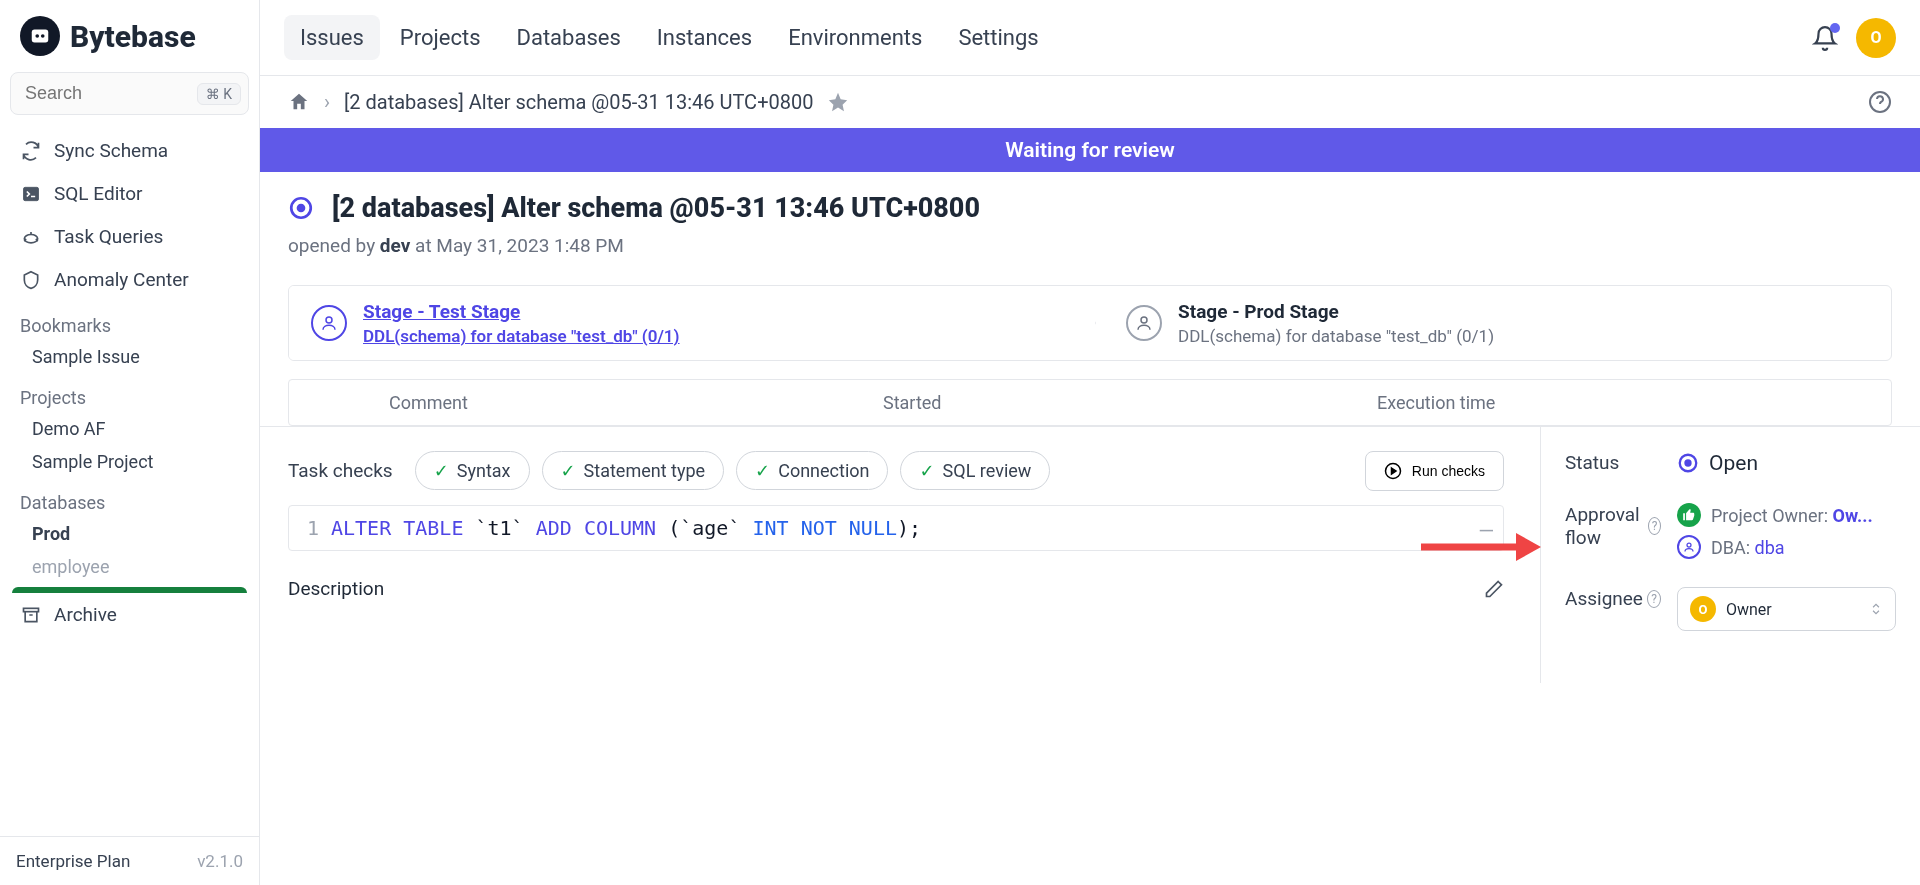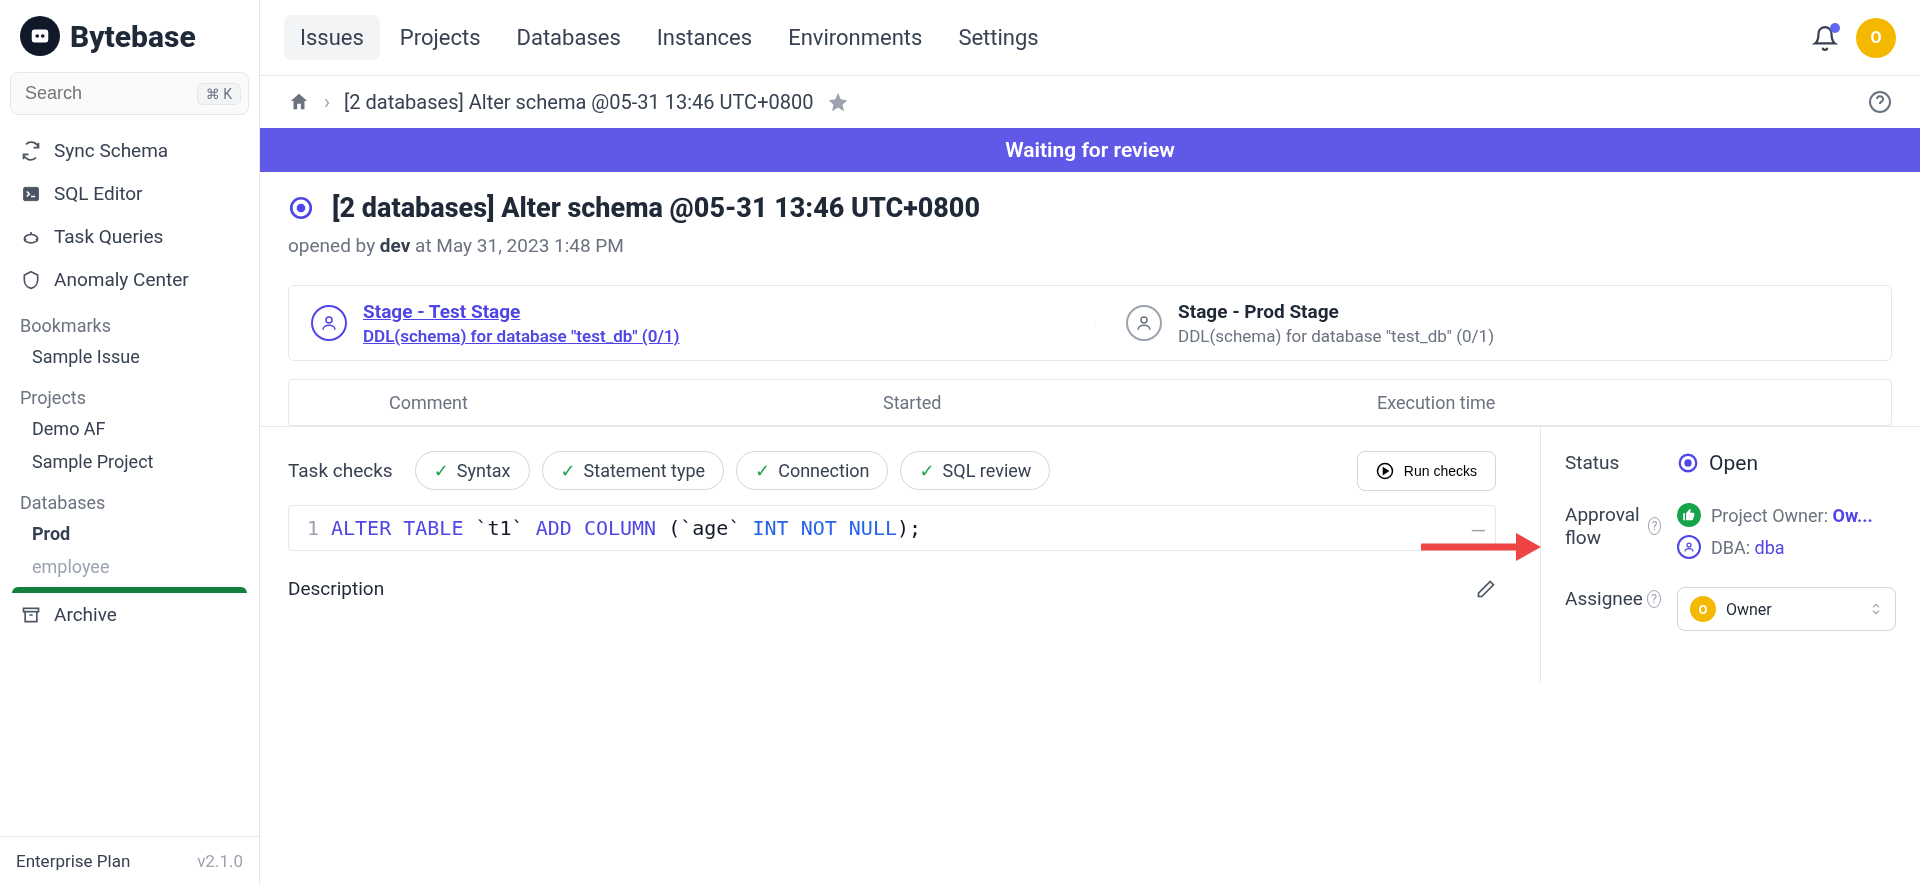--- a/index.html
+++ b/index.html
@@ -50,21 +50,21 @@
 .stage-ic.active { border-color: #4f46e5; color: #4f46e5; }
 .stage-body { display: flex; flex-direction: column; gap: 3px; }
 .stage-title { font-weight: 700; font-size: 19px; }
 .stage.active .stage-title { color: #4f46e5; text-decoration: underline; }
 .stage-sub { font-size: 17px; }
 .stage.active .stage-sub { color: #4f46e5; font-weight: 600; text-decoration: underline; }
 .stage-sub.muted { color: #6b7280; }
 .tbl { margin: 18px 28px 0; border: 1px solid #e5e7eb; border-radius: 4px; }
 .tbl-head { display: flex; padding: 12px 20px; color: #6b7280; font-size: 18px; }
 .tbl-head > div { flex: 1; text-align: left; }
-.content-row { display: flex; gap: 16px; border-top: 1px solid #e5e7eb; }
+.content-row { display: flex; gap: 8px; border-top: 1px solid #e5e7eb; }
 .left-col { flex: 1; padding: 24px 28px; min-width: 0; }
 .right-col { width: 380px; border-left: 1px solid #e5e7eb; padding: 24px 24px; position: relative; }
 .checks-row { display: flex; align-items: flex-start; gap: 22px; flex-wrap: wrap; }
 .checks-label { font-size: 19px; color: #374151; padding-top: 8px; }
 .chips { display: flex; flex-wrap: wrap; gap: 12px; flex: 1; }
 .chip { display: flex; align-items: center; gap: 8px; border: 1px solid #d1d5db; border-radius: 999px; padding: 8px 18px; font-size: 18px; color: #374151; }
 .chip .chk { color: #16a34a; }
 .run-btn { margin-left: auto; border: 1px solid #d1d5db; border-radius: 8px; padding: 10px 18px; display: flex; align-items: center; gap: 10px; font-size: 14px; cursor: pointer; background: #fff; }
 .sql-label { margin-top: 26px; font-size: 19px; color: #374151; }
 .code { margin-top: 14px; border: 1px solid #e5e7eb; border-radius: 4px; background: #fff; font-family: ui-monospace, Menlo, monospace; font-size: 20px; padding: 10px 14px; display: flex; position: relative; }

